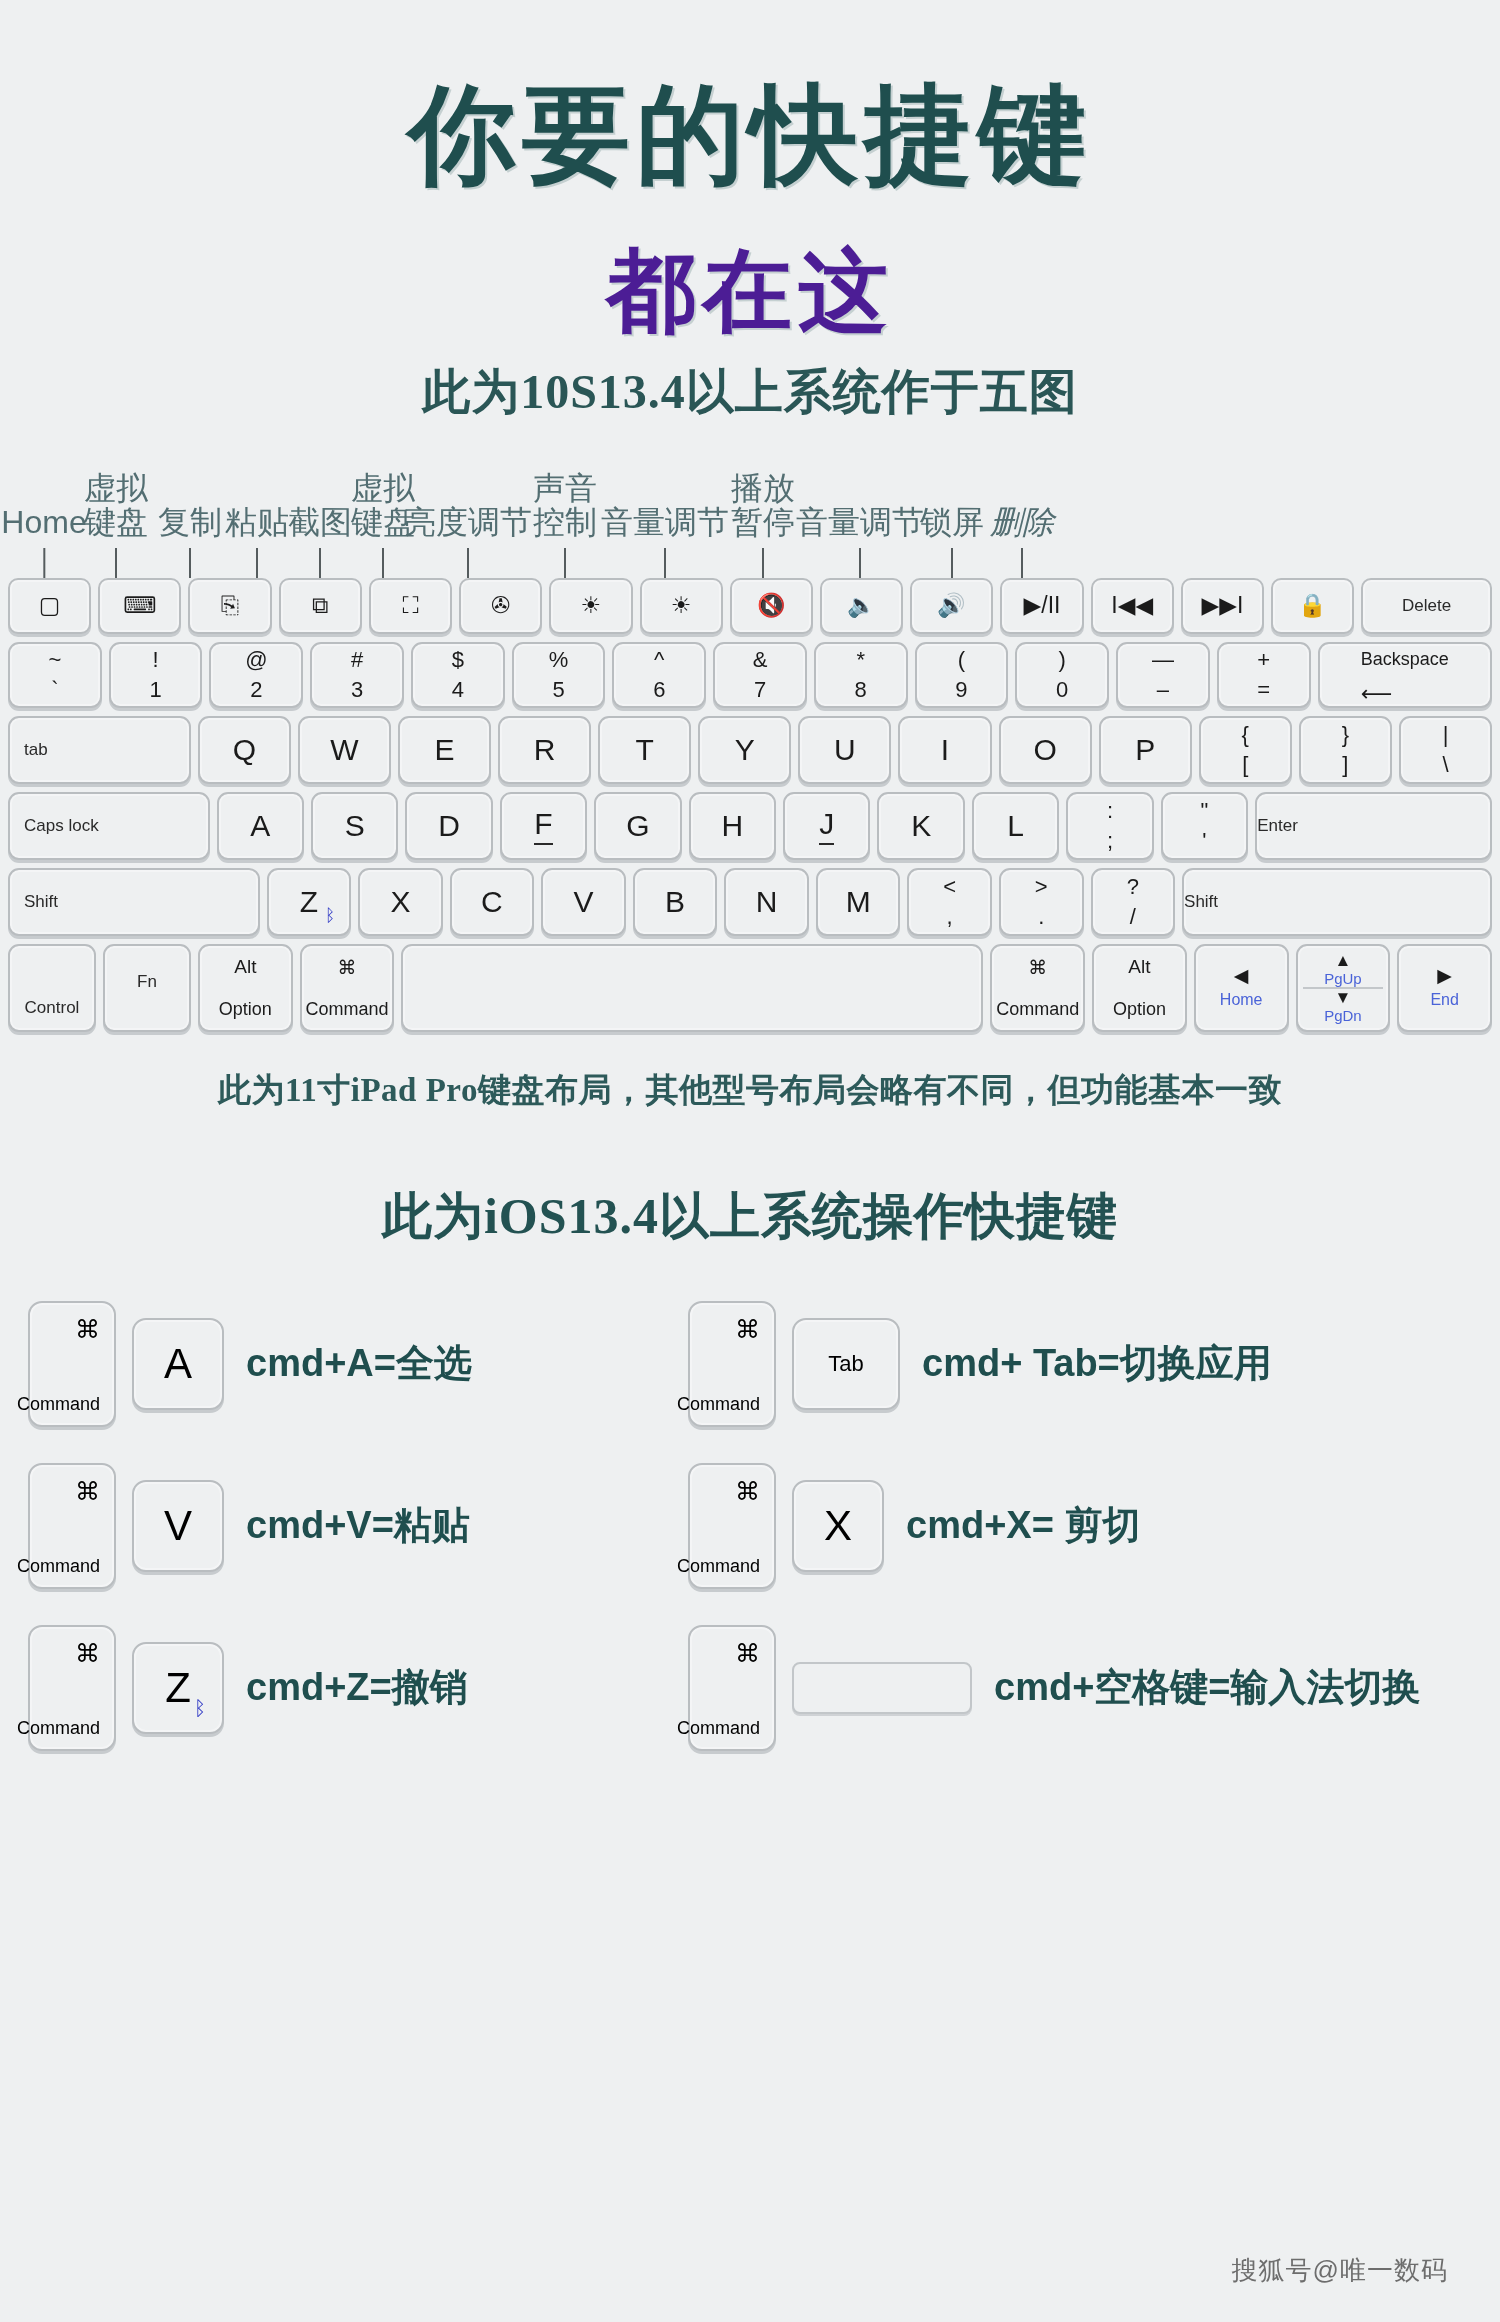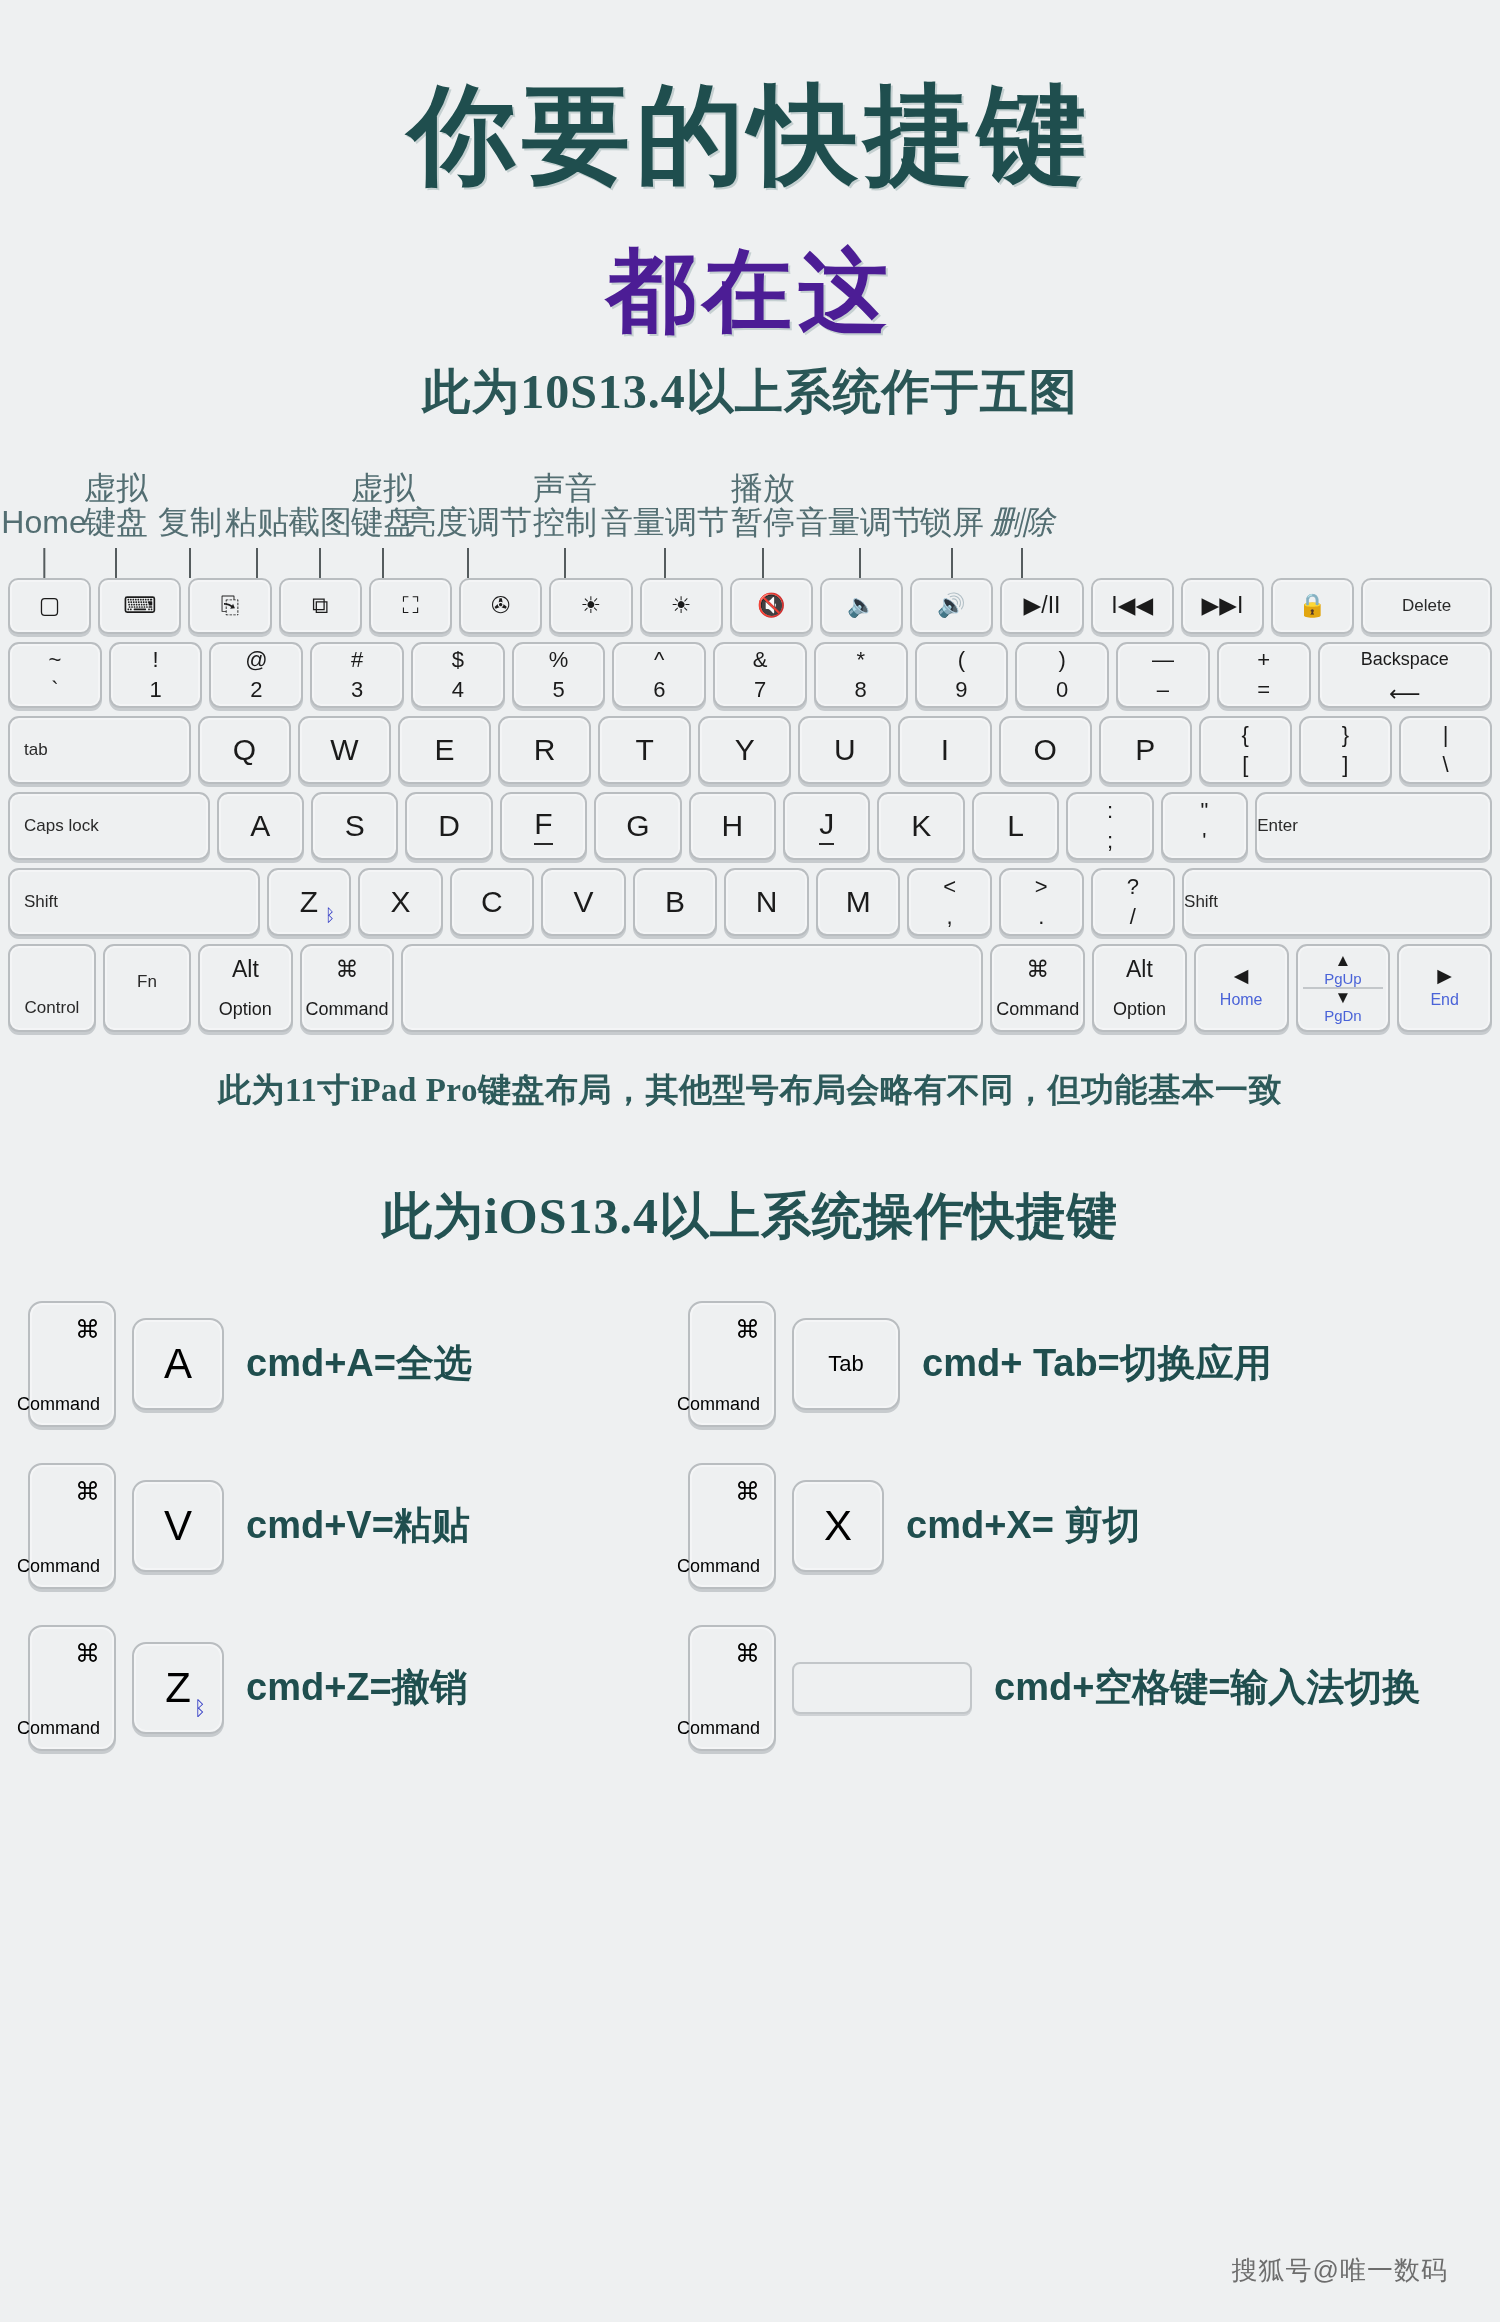--- a/index.html
+++ b/index.html
@@ -70,35 +70,35 @@
 
   .key .glyph { font-size: 23px; line-height: 1; }
   .key .lbl-small { font-size: 17px; color: #2a2a2a; }
   .key .big { font-size: 30px; font-weight: 400; }
 
   .key.dual { flex-direction: column; justify-content: center; gap: 4px; }
   .key.dual .top { font-size: 22px; }
   .key.dual .bot { font-size: 22px; }
 
   .key.mod-dual { flex-direction: column; justify-content: space-between; padding: 10px 0 10px; }
-  .key.mod-dual .top { font-size: 23px; }
+  .key.mod-dual .top { font-size: 19px; }
   .key.mod-dual .bot { font-size: 18px; }
 
   .key.leftish { justify-content: flex-start; padding-left: 14px; }
   .key.rightish { justify-content: flex-start; padding-right: 16px; }
 
   .homemark { border-bottom: 2px solid #2a2a2a; padding-bottom: 2px; }
 
   .bt {
     position: absolute; right: 14px; bottom: 10px;
     color: #2b35c4; font-size: 17px; line-height: 1;
   }
   .blue { color: #4a63d8; }
 
-  .backspace-inner { display: flex; flex-direction: column; align-items: center; gap: 16px; }
+  .backspace-inner { display: flex; flex-direction: column; gap: 16px; }
   .backspace-inner .bs-lbl { font-size: 18px; }
   .backspace-inner .bs-arrow { font-size: 22px; line-height: .7; }
 
   .arrowkey-vert {
     flex-direction: column; justify-content: space-between; padding: 6px 0;
   }
   .arrowkey-vert .half {
     display: flex; flex-direction: column; align-items: center; gap: 1px;
     width: 100%;
   }

